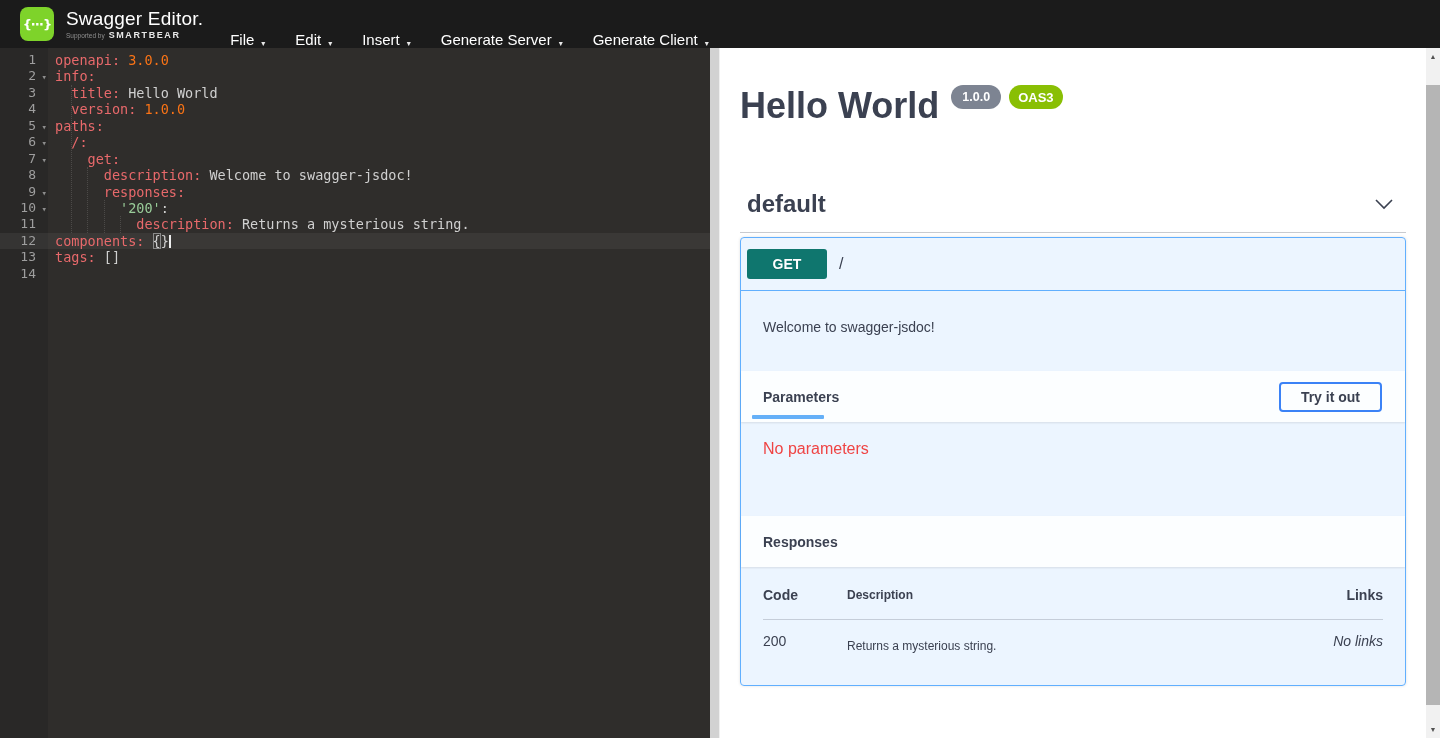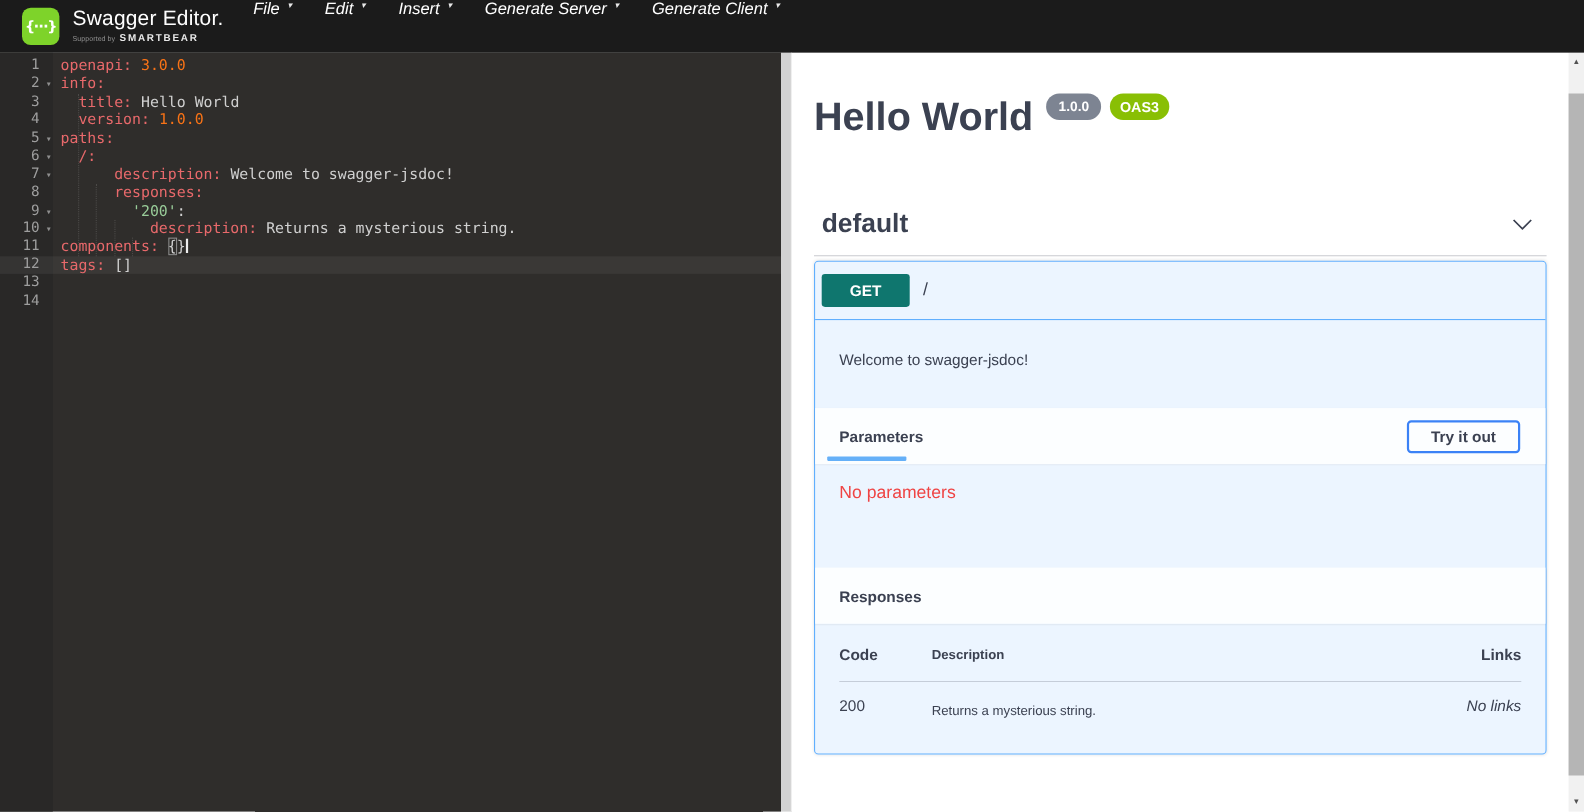--- a/index.html
+++ b/index.html
@@ -13,22 +13,22 @@
   .logo { width:34px; height:34px; border-radius:8px; background:#7ed32a;
           display:flex; align-items:center; justify-content:center;
           color:#fff; font-weight:bold; font-size:13px; letter-spacing:-1px;
           font-family:"DejaVu Sans", sans-serif; flex:0 0 auto; }
   .brand { margin-left:12px; display:flex; flex-direction:column; line-height:1; }
   .brand-name { color:#fff; font-size:19px; font-weight:400; letter-spacing:.2px; }
   .brand-sub { margin-top:3px; display:flex; align-items:baseline; gap:4px; }
   .brand-sub .pre { color:#8f8f8f; font-size:6.5px; }
   .brand-sub .sb  { color:#e8e8e8; font-size:9px; font-weight:bold; letter-spacing:1.6px; }
   .menus { display:flex; margin-left:12px; align-items:center; height:100%; }
-  .menu-item { display:flex; align-items:flex-start; padding:0 15px; height:100%;
-               cursor:pointer;font-style:italic; }
+  .menu-item { display:flex; align-items:flex-end; padding:0 15px; height:100%;
+               cursor:pointer; }
   .menu-item .lbl { color:#fff; font-size:15px; }
   .menu-item .caret { color:#ffffff; font-size:8px; margin-left:7px; opacity:.9; }
 
   
   .editor { position:absolute; left:0; top:48px; width:710px; height:690px;
             background:#2f2d2b; font-family:"DejaVu Sans Mono", monospace;
             font-size:13.5px; line-height:16.45px; cursor:text; }
   .gutter { position:absolute; left:0; top:0; width:48px; height:100%;
             background:#292827; }
   .gutter-lines { position:absolute; left:0; top:4px; width:48px; }
@@ -223,20 +223,21 @@
     <div class="guide g2"></div>
     <div class="guide g3"></div>
     <div class="guide g4"></div>
     <div class="code-layer" id="code-lines">
         <div class="ed-line"><span class="c-key">openapi:</span><span class="c-plain"> </span><span class="c-num">3.0.0</span></div>
         <div class="ed-line"><span class="c-key">info:</span></div>
         <div class="ed-line"><span class="c-plain">  </span><span class="c-key">title:</span><span class="c-plain"> </span><span class="c-plain">Hello World</span></div>
         <div class="ed-line"><span class="c-plain">  </span><span class="c-key">version:</span><span class="c-plain"> </span><span class="c-num">1.0.0</span></div>
         <div class="ed-line"><span class="c-key">paths:</span></div>
         <div class="ed-line"><span class="c-plain">  </span><span class="c-key">/:</span></div>
+        <div class="ed-line"><span class="c-plain">    </span><span class="c-key">get:</span></div>
         <div class="ed-line"><span class="c-plain">      </span><span class="c-key">description:</span><span class="c-plain"> </span><span class="c-plain">Welcome to swagger-jsdoc!</span></div>
         <div class="ed-line"><span class="c-plain">      </span><span class="c-key">responses:</span></div>
         <div class="ed-line"><span class="c-plain">        </span><span class="c-str">'200'</span><span class="c-plain">:</span></div>
         <div class="ed-line"><span class="c-plain">          </span><span class="c-key">description:</span><span class="c-plain"> </span><span class="c-plain">Returns a mysterious string.</span></div>
         <div class="ed-line"><span class="c-key">components:</span><span class="c-plain"> </span><span class="c-plain c-bracket">{</span><span class="c-plain">}</span><span class="cursor"></span></div>
         <div class="ed-line"><span class="c-key">tags:</span><span class="c-plain"> </span><span class="c-plain">[]</span></div>
         <div class="ed-line"></div>
       </div>
   </div>
 

